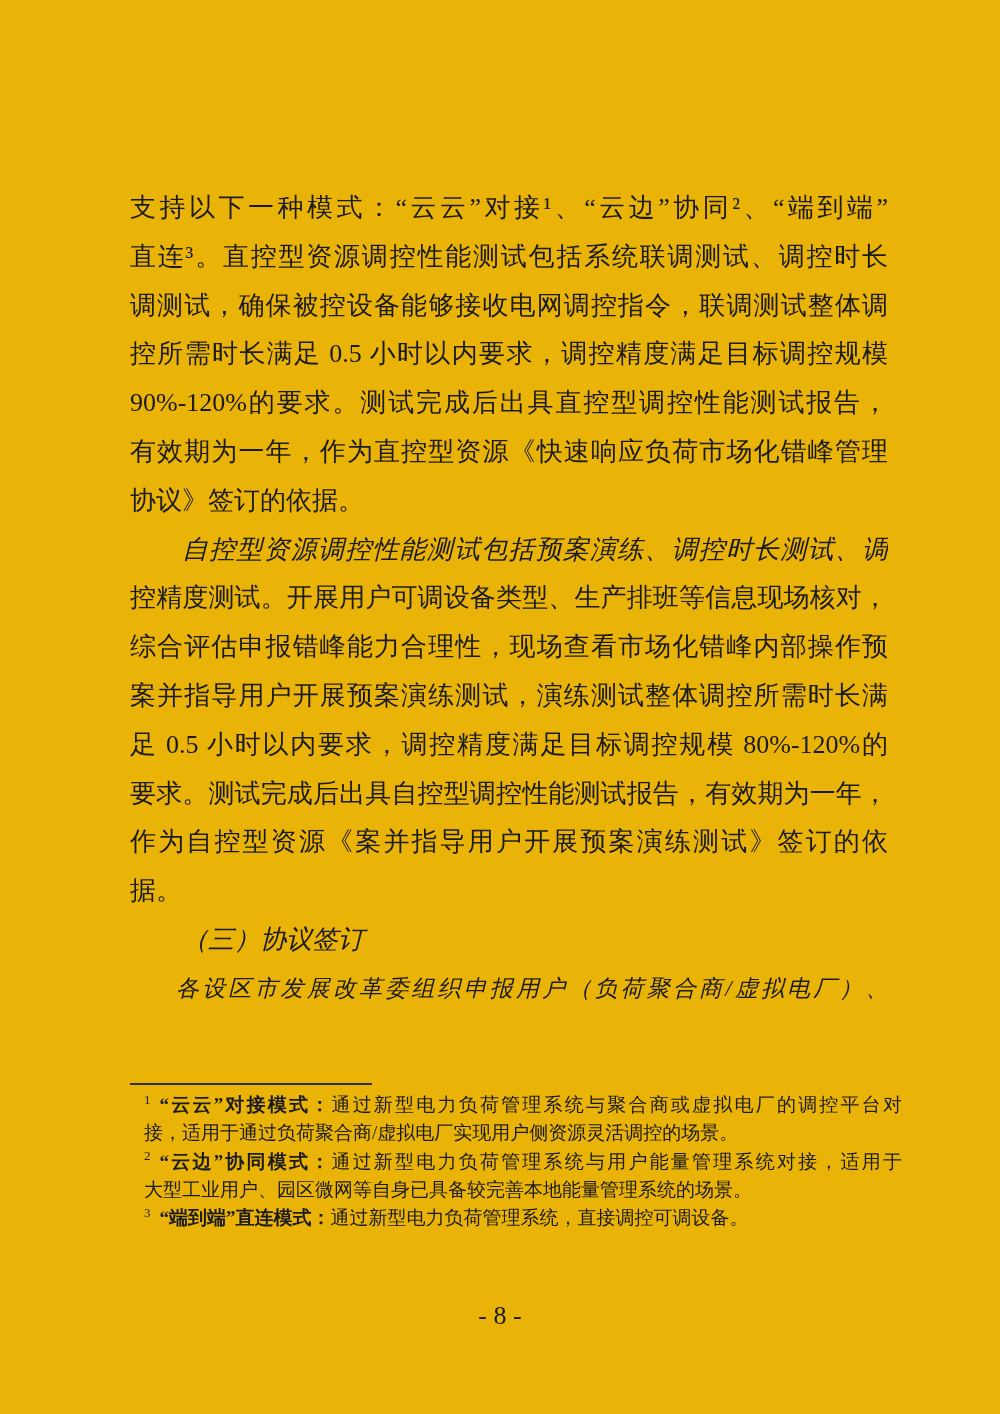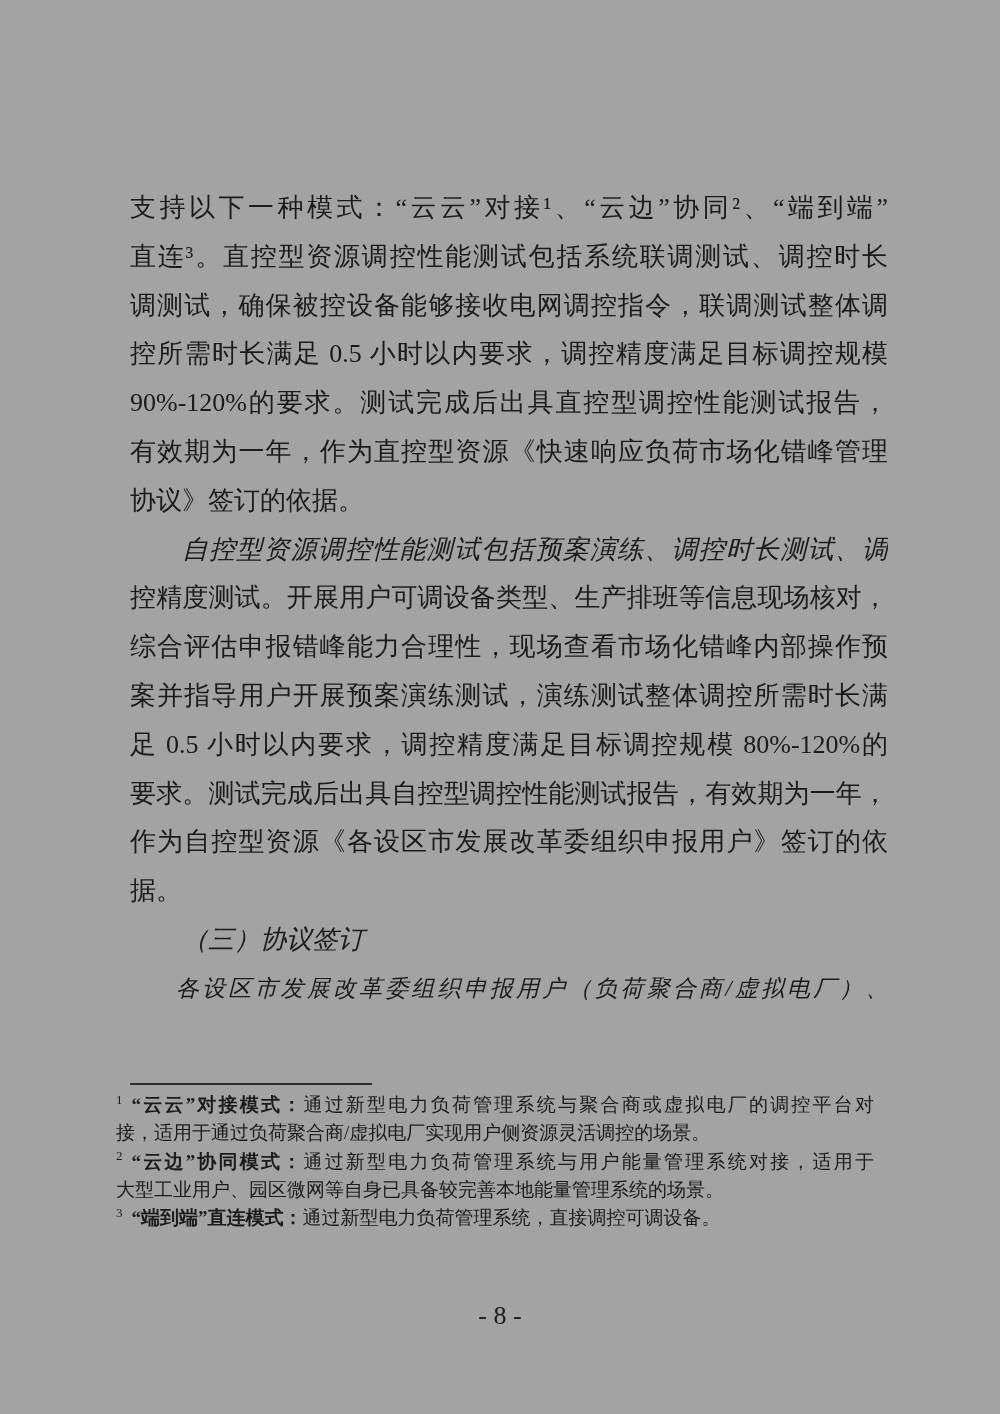--- a/index.html
+++ b/index.html
@@ -1,21 +1,21 @@
 <!DOCTYPE html>
 <html lang="zh"><head>
 <meta charset="utf-8">
 <style>
   html, body { margin: 0; padding: 0; background: #e8e8e8; }
   .page {
     position: relative;
     width: 1000px;
     height: 1414px;
     margin: 0 auto;
-    background: #a3a3a3;
+    background: #eab308;
     color: #1b1b1b;
     font-family: "Liberation Serif", "DejaVu Serif", serif;
     overflow: hidden;
   }
   .body-text {
     position: absolute;
     left: 130px;
     top: 184px;
     width: 758px;
     font-size: 26px;
@@ -35,21 +35,21 @@
   .footnote-sep {
     position: absolute;
     left: 130px;
     top: 1083px;
     width: 242px;
     height: 0;
     border-top: 2px solid #2f2f2f;
   }
   .footnotes {
     position: absolute;
-    left: 116px;
+    left: 144px;
     top: 1091px;
     width: 758px;
     font-size: 19px;
   }
   .fn-line {
     height: 28.3px;
     line-height: 28.3px;
     overflow: hidden;
   }
   .fn-label { font-weight: bold; }
@@ -83,21 +83,21 @@
     <div class="line just">90%-120%的要求。测试完成后出具直控型调控性能测试报告，</div>
     <div class="line just">有效期为一年，作为直控型资源《快速响应负荷市场化错峰管理</div>
     <div class="line">协议》签订的依据。</div>
 
     <div class="line just indent">自控型资源调控性能测试包括预案演练、调控时长测试、调</div>
     <div class="line just">控精度测试。开展用户可调设备类型、生产排班等信息现场核对，</div>
     <div class="line just">综合评估申报错峰能力合理性，现场查看市场化错峰内部操作预</div>
     <div class="line just">案并指导用户开展预案演练测试，演练测试整体调控所需时长满</div>
     <div class="line just">足 0.5 小时以内要求，调控精度满足目标调控规模 80%-120%的</div>
     <div class="line just">要求。测试完成后出具自控型调控性能测试报告，有效期为一年，</div>
-    <div class="line just">作为自控型资源《各设区市发展改革委组织申报用户》签订的依</div>
+    <div class="line just">作为自控型资源《案并指导用户开展预案演练测试》签订的依</div>
     <div class="line">据。</div>
 
     <div class="line indent">（三）协议签订</div>
 
     <div class="line just indent compact">各设区市发展改革委组织申报用户（负荷聚合商/虚拟电厂）、</div>
   </div>
 
   <div class="footnote-sep"></div>
 
   <div class="footnotes">

